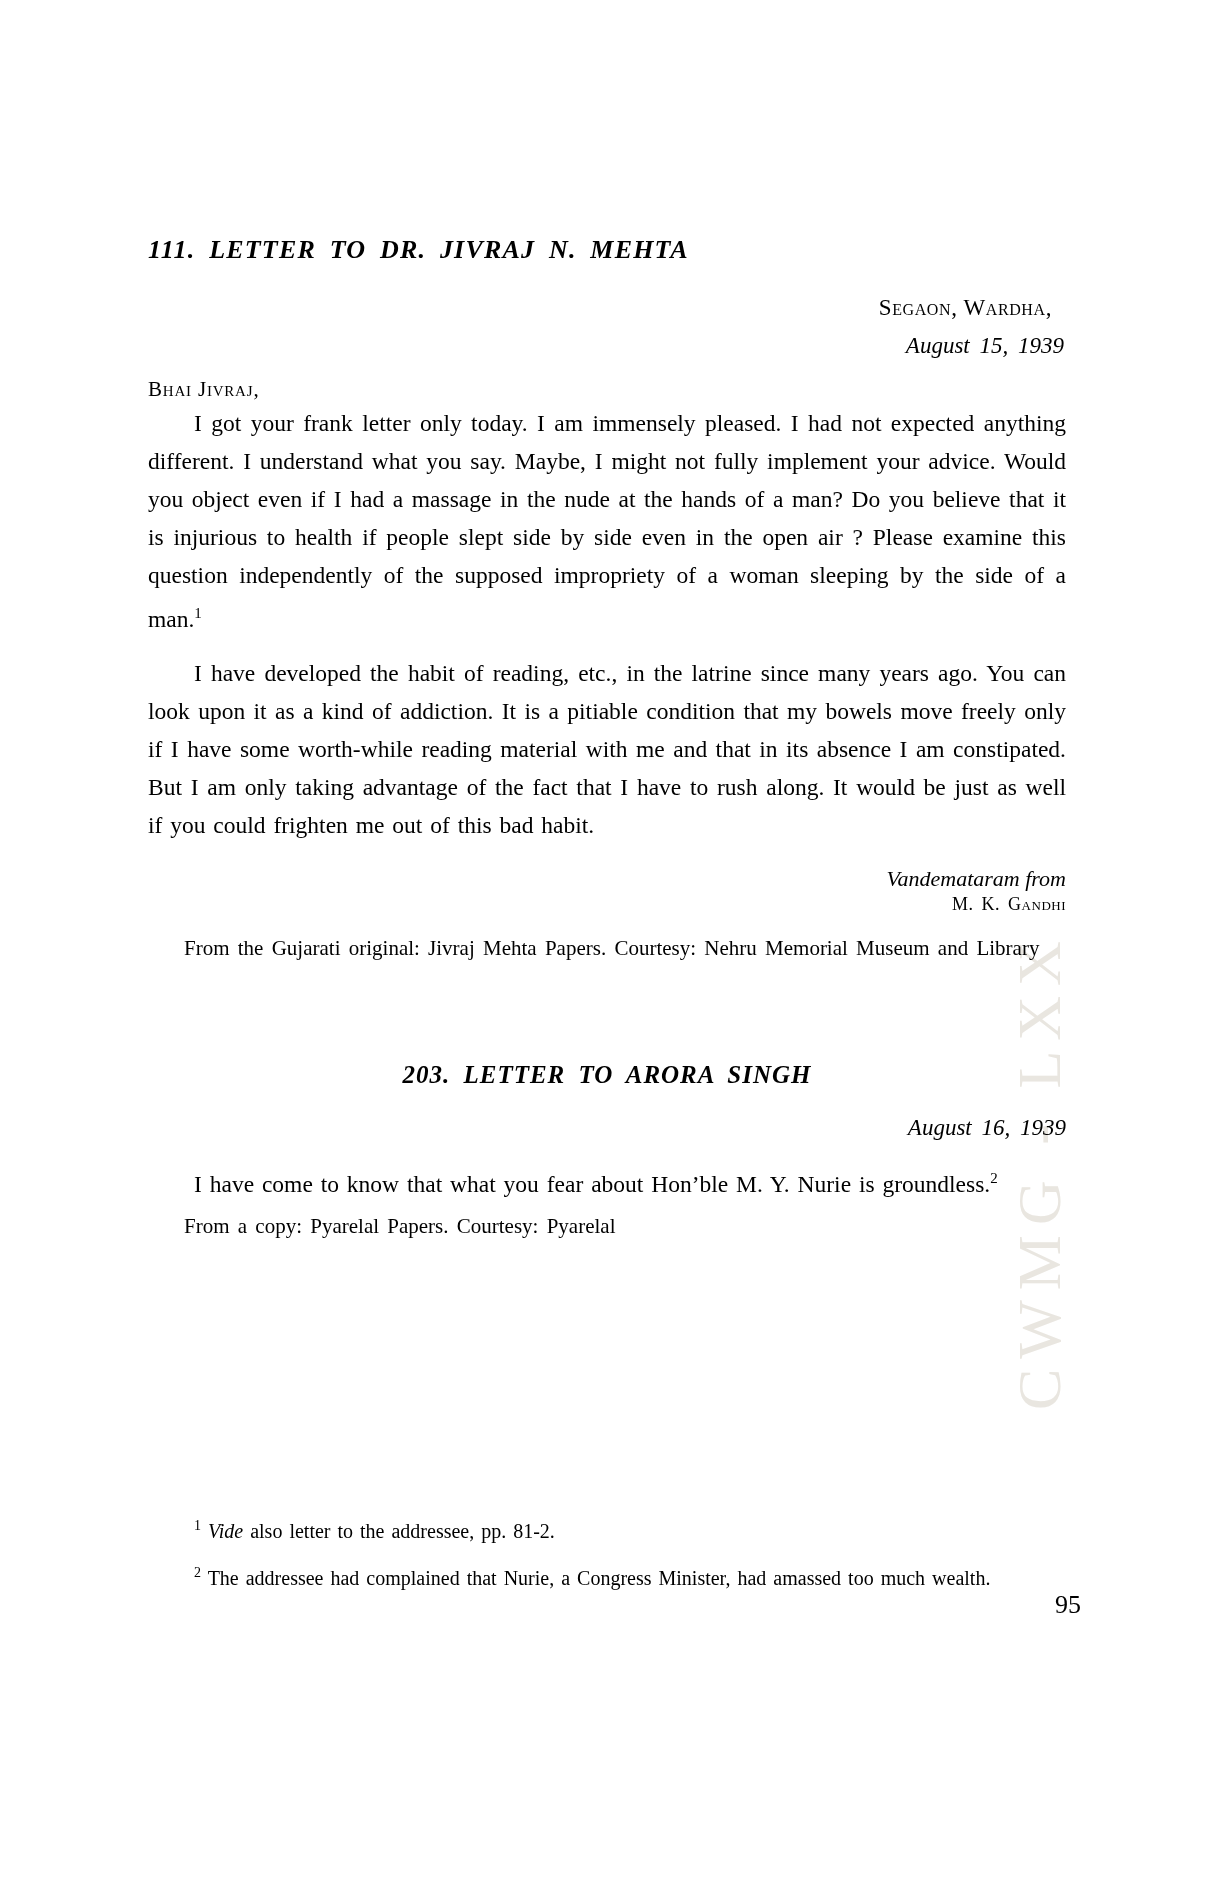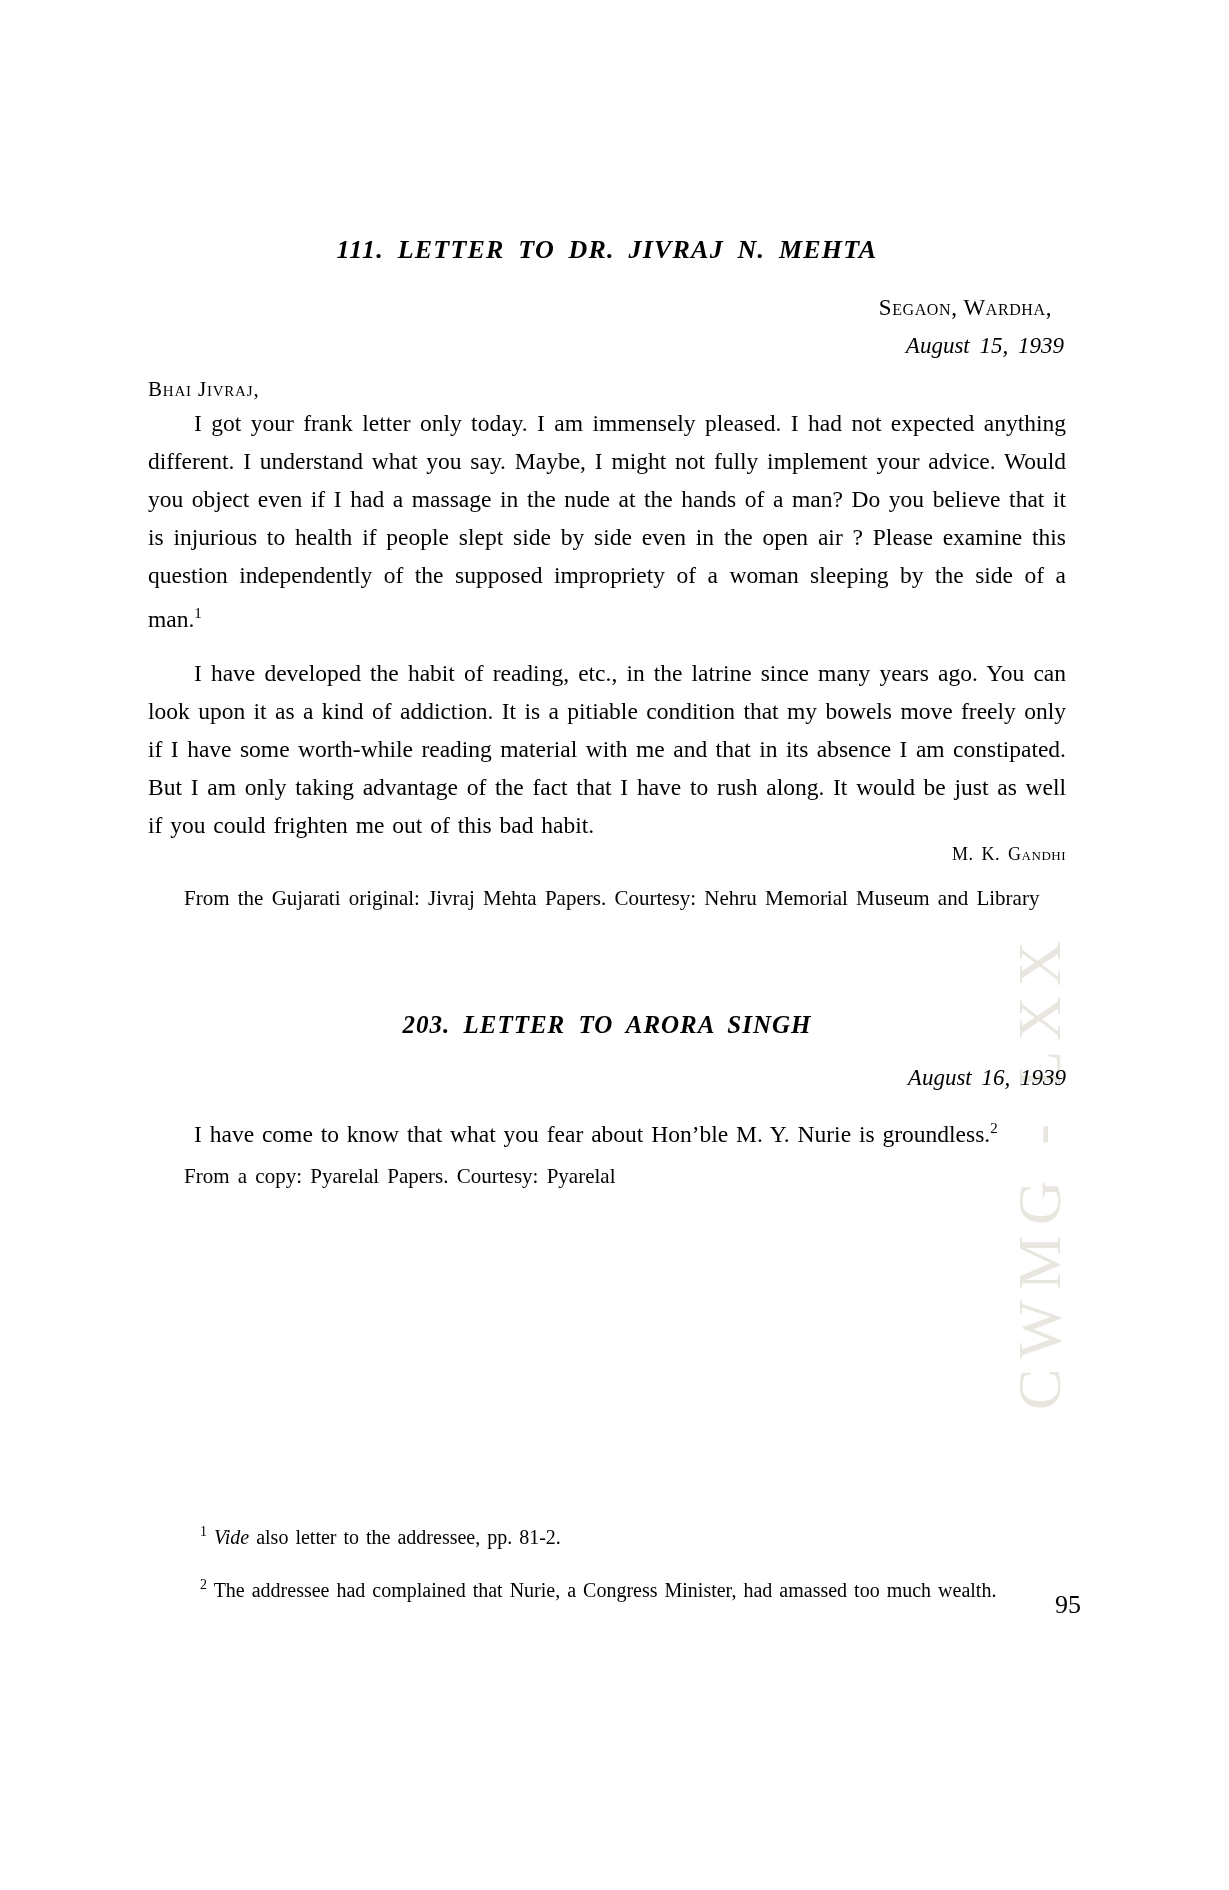--- a/index.html
+++ b/index.html
@@ -45,21 +45,20 @@
 
   .content {
     position: absolute;
     left: 148px;
     top: 235px;
     width: 918px;
     z-index: 2;
   }
 
   .art-title {
-    text-align: center;
     font-size: 26px;
     font-style: italic;
     letter-spacing: 1.2px;
     margin: 0 0 30px 0;
     word-spacing: 6px;
   }
 
   .place-line {
     text-align: right;
     font-size: 23px;
@@ -151,21 +150,21 @@
   .footnotes {
     position: absolute;
     left: 148px;
     top: 1500px;
     width: 918px;
     z-index: 2;
   }
   .footnotes .fn {
     font-size: 20px;
     line-height: 31px;
-    margin: 16px;
+    margin: 10px;
     text-indent: 36px;
     text-align: justify;
     word-spacing: 2px;
     font-family: Liberation Serif, serif;
   }
   .footnotes .fnum {
     font-size: 14px;
     vertical-align: super;
   }
   .footnotes .ital { font-style: italic; }
@@ -191,20 +190,21 @@
 
     <div class="place-line">Segaon,  Wardha,</div>
     <div class="date-line">August  15,  1939</div>
 
     <div class="salutation">Bhai Jivraj,</div>
 
     <p class="body-par"><span>I  got  your  frank  letter  only  today.   I  am  immensely  pleased.  I  had  not  expected  anything  different.   I  understand  what  you  say.   Maybe,  I  might  not  fully  implement  your  advice.  Would  you  object  even  if I  had  a  massage  in  the  nude  at  the  hands  of  a  man?   Do  you  believe  that  it  is  injurious  to  health  if people slept side by side even in the open air ?   Please examine  this  question  independently  of  the  supposed  impropriety  of  a  woman  sleeping  by  the  side  of  a  man.</span><span class="sup">1</span></p>
 
     <p class="body-par">I  have  developed  the  habit  of reading,  etc.,  in  the  latrine  since many years ago.  You can look upon it as a kind of addiction.  It  is  a  pitiable  condition  that  my  bowels  move  freely  only  if  I  have  some  worth-while  reading  material  with  me  and  that  in  its  absence  I  am  constipated.   But  I  am  only  taking  advantage  of  the  fact  that  I  have  to  rush  along.   It  would  be  just  as  well  if  you  could  frighten  me  out  of  this  bad  habit.</p>
 
+    <div class="signoff-italic">Vandemataram from</div>
     <div class="signoff-name">M.  K.  Gandhi</div>
 
     <p class="source">From  the  Gujarati original:  Jivraj  Mehta  Papers.   Courtesy:  Nehru Memorial  Museum  and  Library</p>
 
     <div class="gap-large"></div>
 
     <h1 class="art-title-2">203.   LETTER  TO  ARORA  SINGH</h1>
 
     <div class="date-line-2">August  16,  1939</div>
 

